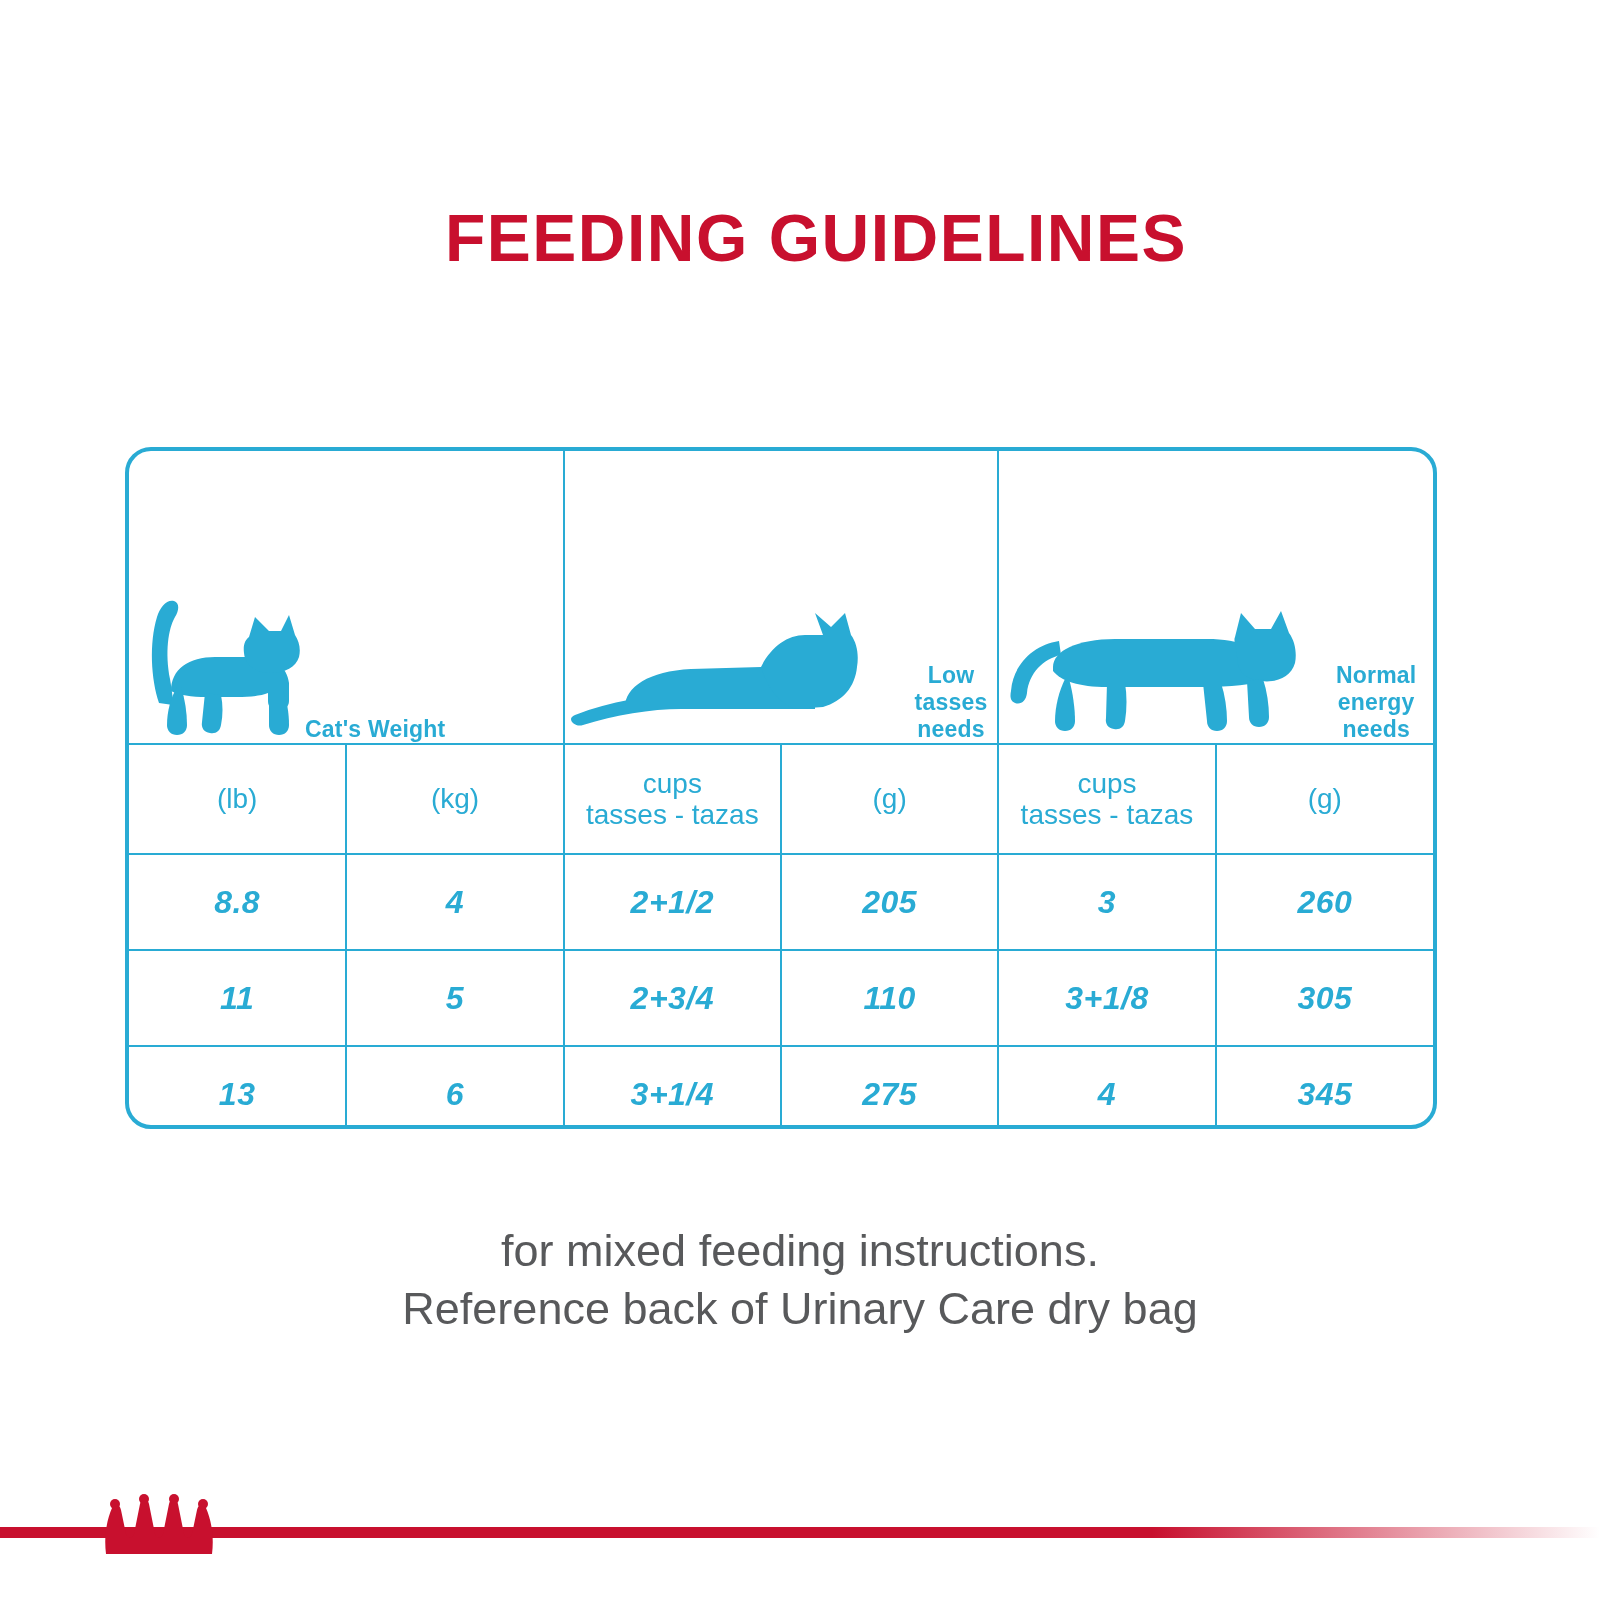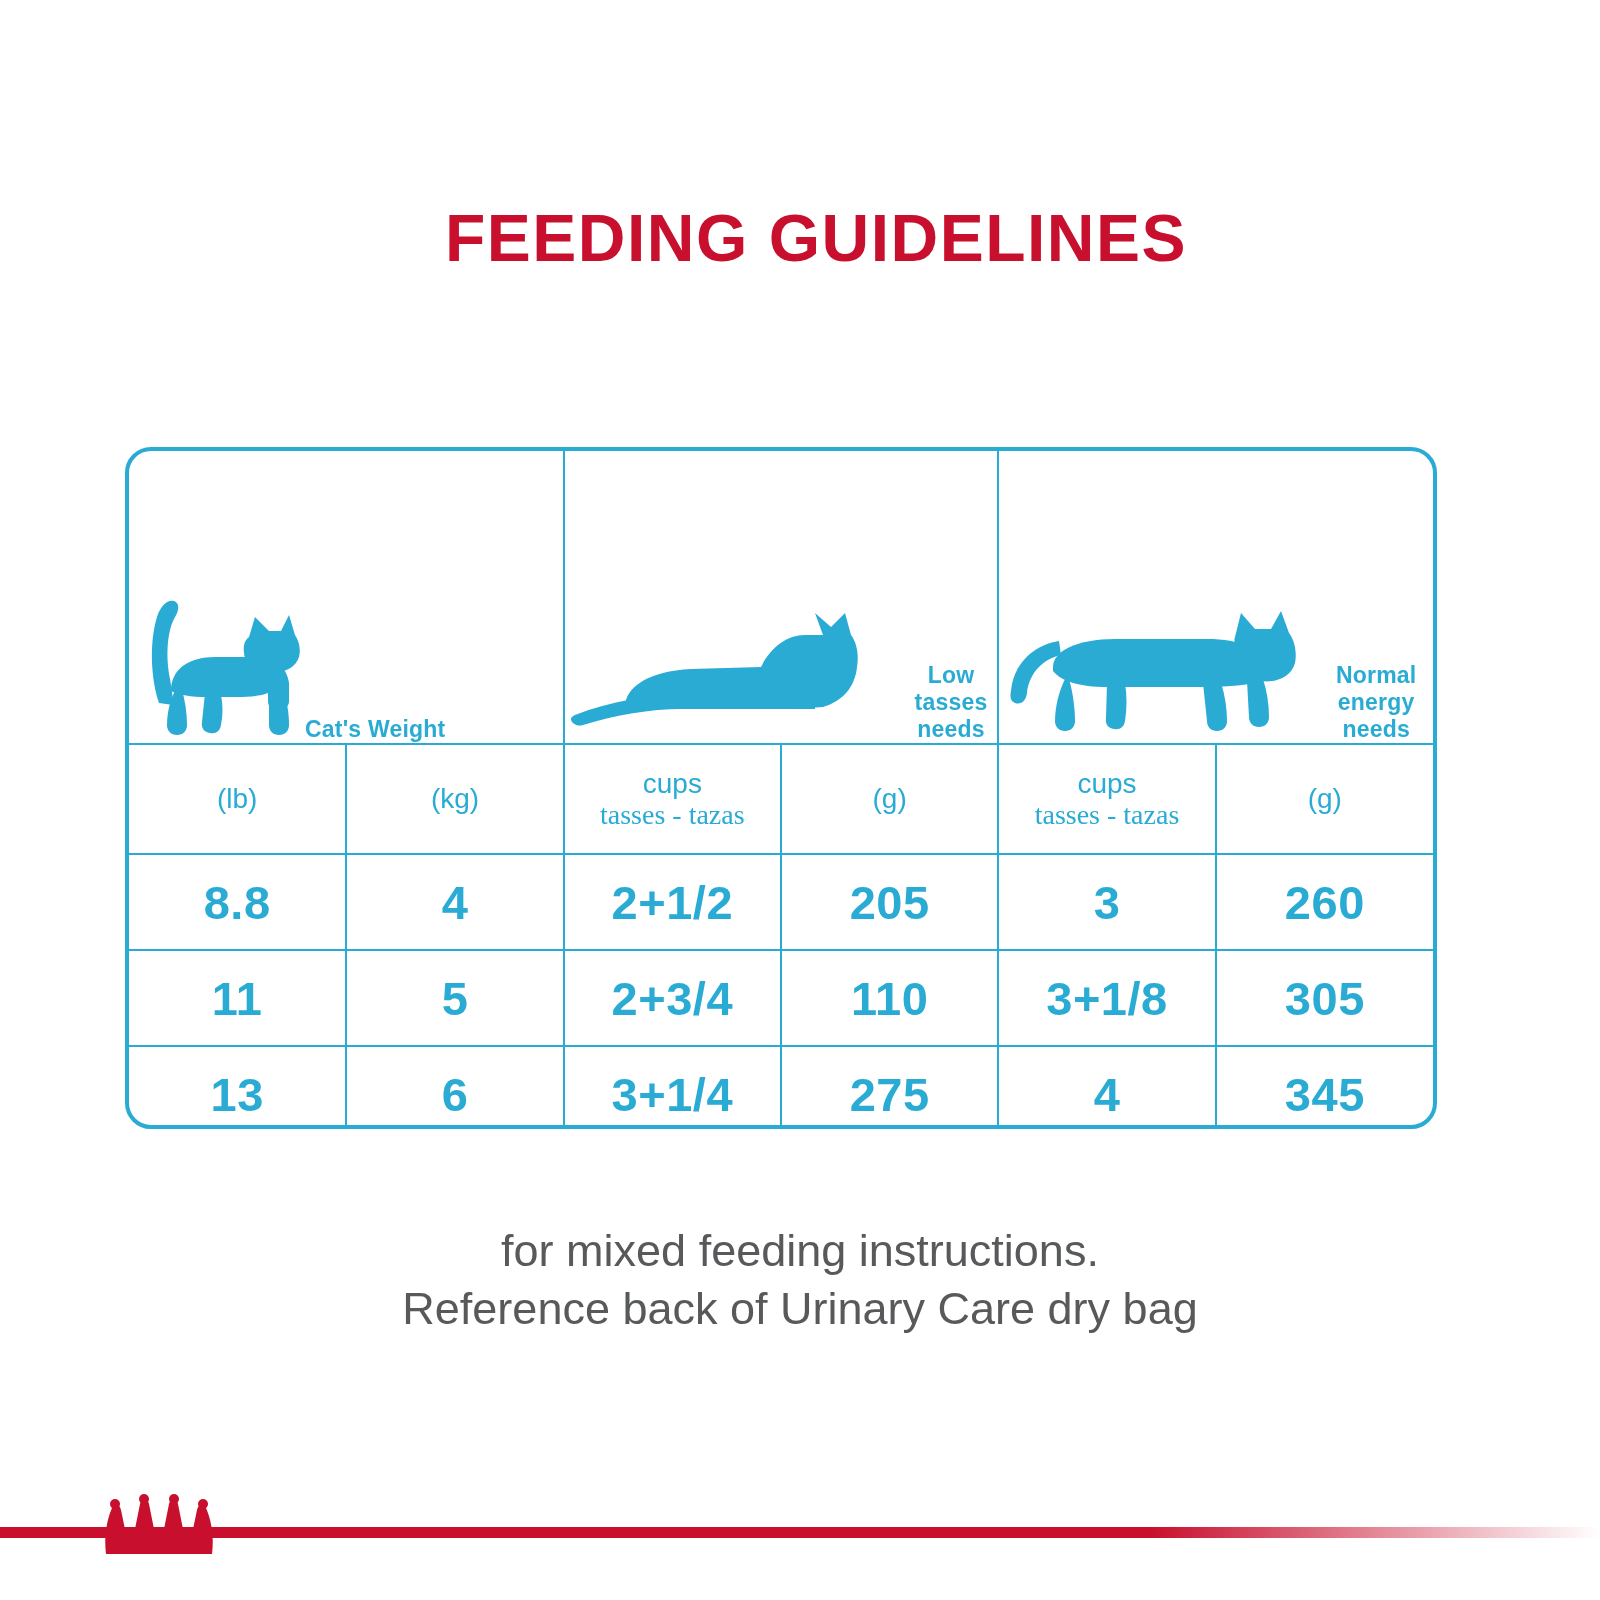--- a/index.html
+++ b/index.html
@@ -86,27 +86,28 @@
     color: #29abd4;
     letter-spacing: .2px;
   }
 
   .subhead-cell {
     height: 108px;
     font-size: 28px;
     line-height: 1.12;
   }
   .subhead-cell .l1 { display: block; }
-  .subhead-cell .l2 { display: block; font-family: Liberation Serif, serif; }
+  .subhead-cell .l2 { display: block; }
 
   .data-cell {
     height: 94px;
-    font-size: 47px;
+    font-size: 32px;
     font-weight: bold;
     letter-spacing: .5px;
+    font-style: italic;
   }
 
   
   .footnote {
     position: absolute;
     left: 0;
     top: 1222px;
     width: 1600px;
     text-align: center;
     color: #58595b;

